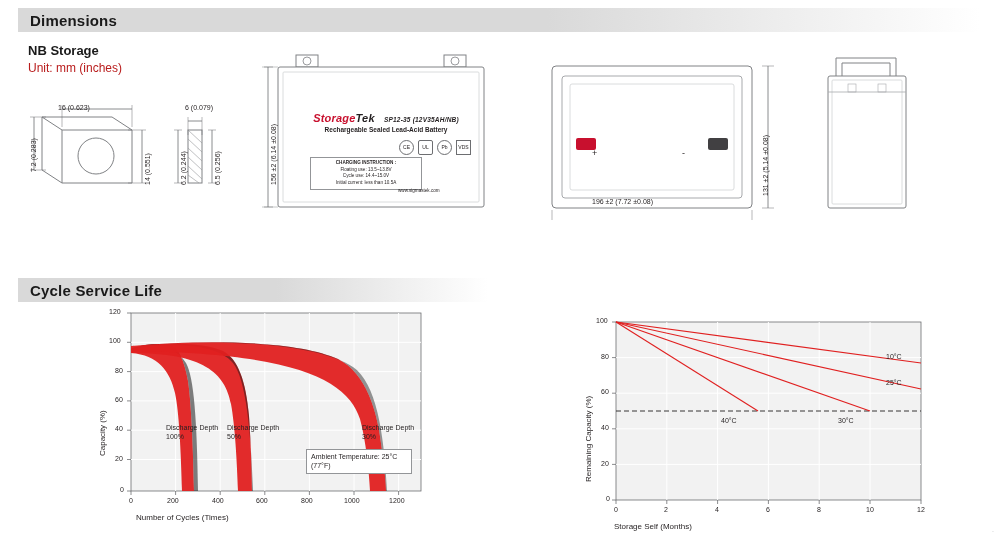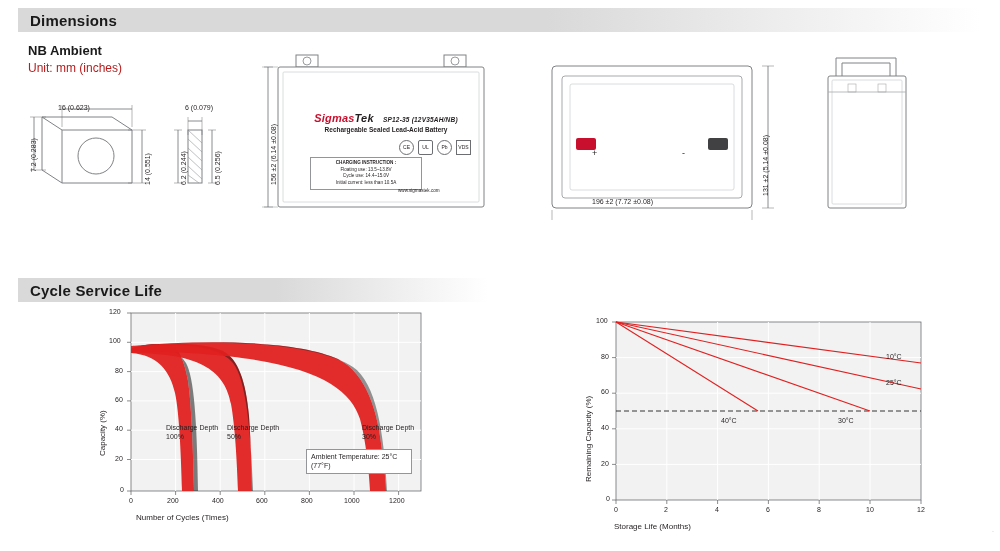--- a/index.html
+++ b/index.html
@@ -77,21 +77,21 @@
   .footer-dot { position: absolute; right: 6px; bottom: 18px; font-size: 7px; color: #bcbec0; }
 </style>
 </head>
 <body>
 
 <div class="page">
 
   <div class="sec-bar" id="bar-dimensions">
     <span class="title">Dimensions</span>
   </div>
-  <div class="sub-title" style="left:28px; top:43px;">NB Ambient</div>
+  <div class="sub-title" style="left:28px; top:43px;">NB Storage</div>
   <div class="sub-unit" style="left:28px; top:61px;">Unit: mm (inches)</div>
 
   <svg style="position:absolute; left:20px; top:95px;" width="210" height="110">
 
     <path d="M22,22 L92,22 L112,35 L112,88 L42,88 L22,75 Z" fill="#ffffff" stroke="#808285" stroke-width="1"></path>
     <path d="M42,88 L42,35 L22,22" fill="none" stroke="#808285" stroke-width="1"></path>
     <path d="M42,35 L112,35" fill="none" stroke="#808285" stroke-width="1"></path>
     <ellipse cx="76" cy="61" rx="18" ry="18" fill="none" stroke="#808285" stroke-width="1"></ellipse>
 
     <line x1="42" y1="14" x2="112" y2="14" stroke="#6d6e71" stroke-width="0.8"></line>
@@ -138,21 +138,21 @@
     <line x1="2" y1="19" x2="11" y2="19" stroke="#6d6e71" stroke-width="0.5"></line>
     <line x1="2" y1="159" x2="11" y2="159" stroke="#6d6e71" stroke-width="0.5"></line>
     <line x1="16" y1="19" x2="0" y2="19" stroke="#6d6e71" stroke-width="0.4"></line>
     <line x1="16" y1="159" x2="0" y2="159" stroke="#6d6e71" stroke-width="0.4"></line>
   </svg>
 
   <div class="lbl rot" style="left:270px; top:185px;">156 ±2 (6.14 ±0.08)</div>
 
   <div class="brandblock" style="left:288px; top:112px; width:196px;">
     <div class="brand">
-      <span class="red">Sigmas</span><span>Tek</span>
+      <span class="red">Storage</span><span>Tek</span>
       <span class="model" style="margin-left:6px;">SP12-35 (12V35AH/NB)</span>
     </div>
     <div class="tagline" style="margin-top:2px;">Rechargeable Sealed Lead-Acid Battery</div>
   </div>
 
   <div class="charge-box" style="left:310px; top:157px; width:104px;">
     <div class="hdr">CHARGING INSTRUCTION :</div>
     <div>Floating use: 13.5~13.8V</div>
     <div>Cycle use: 14.4~15.0V</div>
     <div>Initial current: less than 10.5A</div>
@@ -338,21 +338,21 @@
     <div class="tk" style="left:88px; top:185px;">0</div>
 
     <div class="tk" style="left:96px; top:196px;">0</div>
     <div class="tk" style="left:146px; top:196px;">2</div>
     <div class="tk" style="left:197px; top:196px;">4</div>
     <div class="tk" style="left:248px; top:196px;">6</div>
     <div class="tk" style="left:299px; top:196px;">8</div>
     <div class="tk" style="left:348px; top:196px;">10</div>
     <div class="tk" style="left:399px; top:196px;">12</div>
 
-    <div class="axis-title" style="left:96px; top:212px;">Storage Life (Months)</div>
+    <div class="axis-title" style="left:96px; top:212px;">Storage Self (Months)</div>
     <div class="axis-title rot" style="left:66px; top:172px;">Remaining Capacity (%)</div>
 
     <div class="curvelbl" style="left:368px; top:42px;">10°C</div>
     <div class="curvelbl" style="left:368px; top:68px;">25°C</div>
     <div class="curvelbl" style="left:320px; top:106px;">30°C</div>
     <div class="curvelbl" style="left:203px; top:106px;">40°C</div>
   </div>
 
 </div>
 

